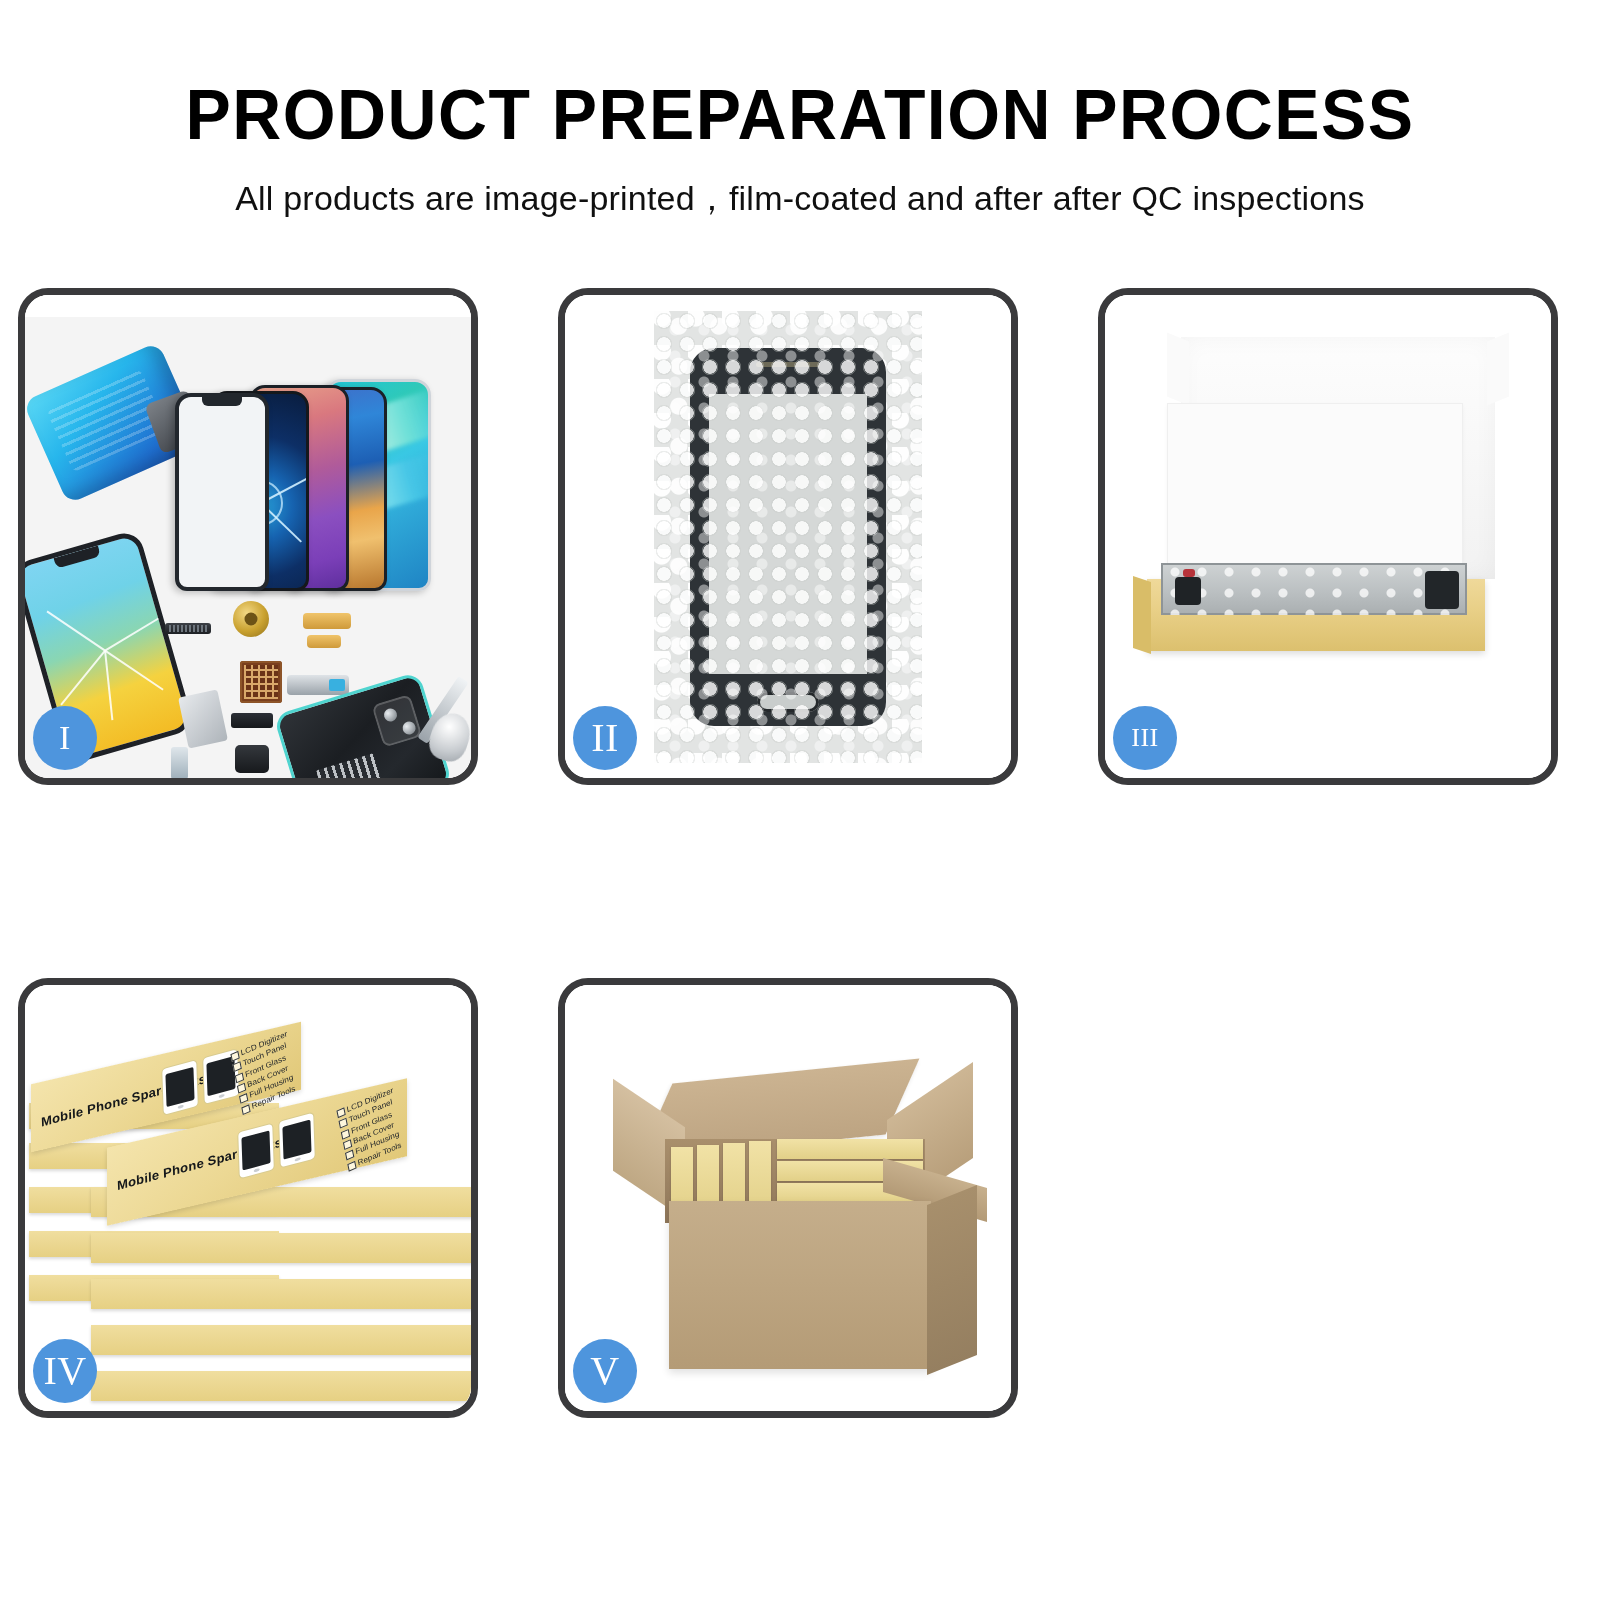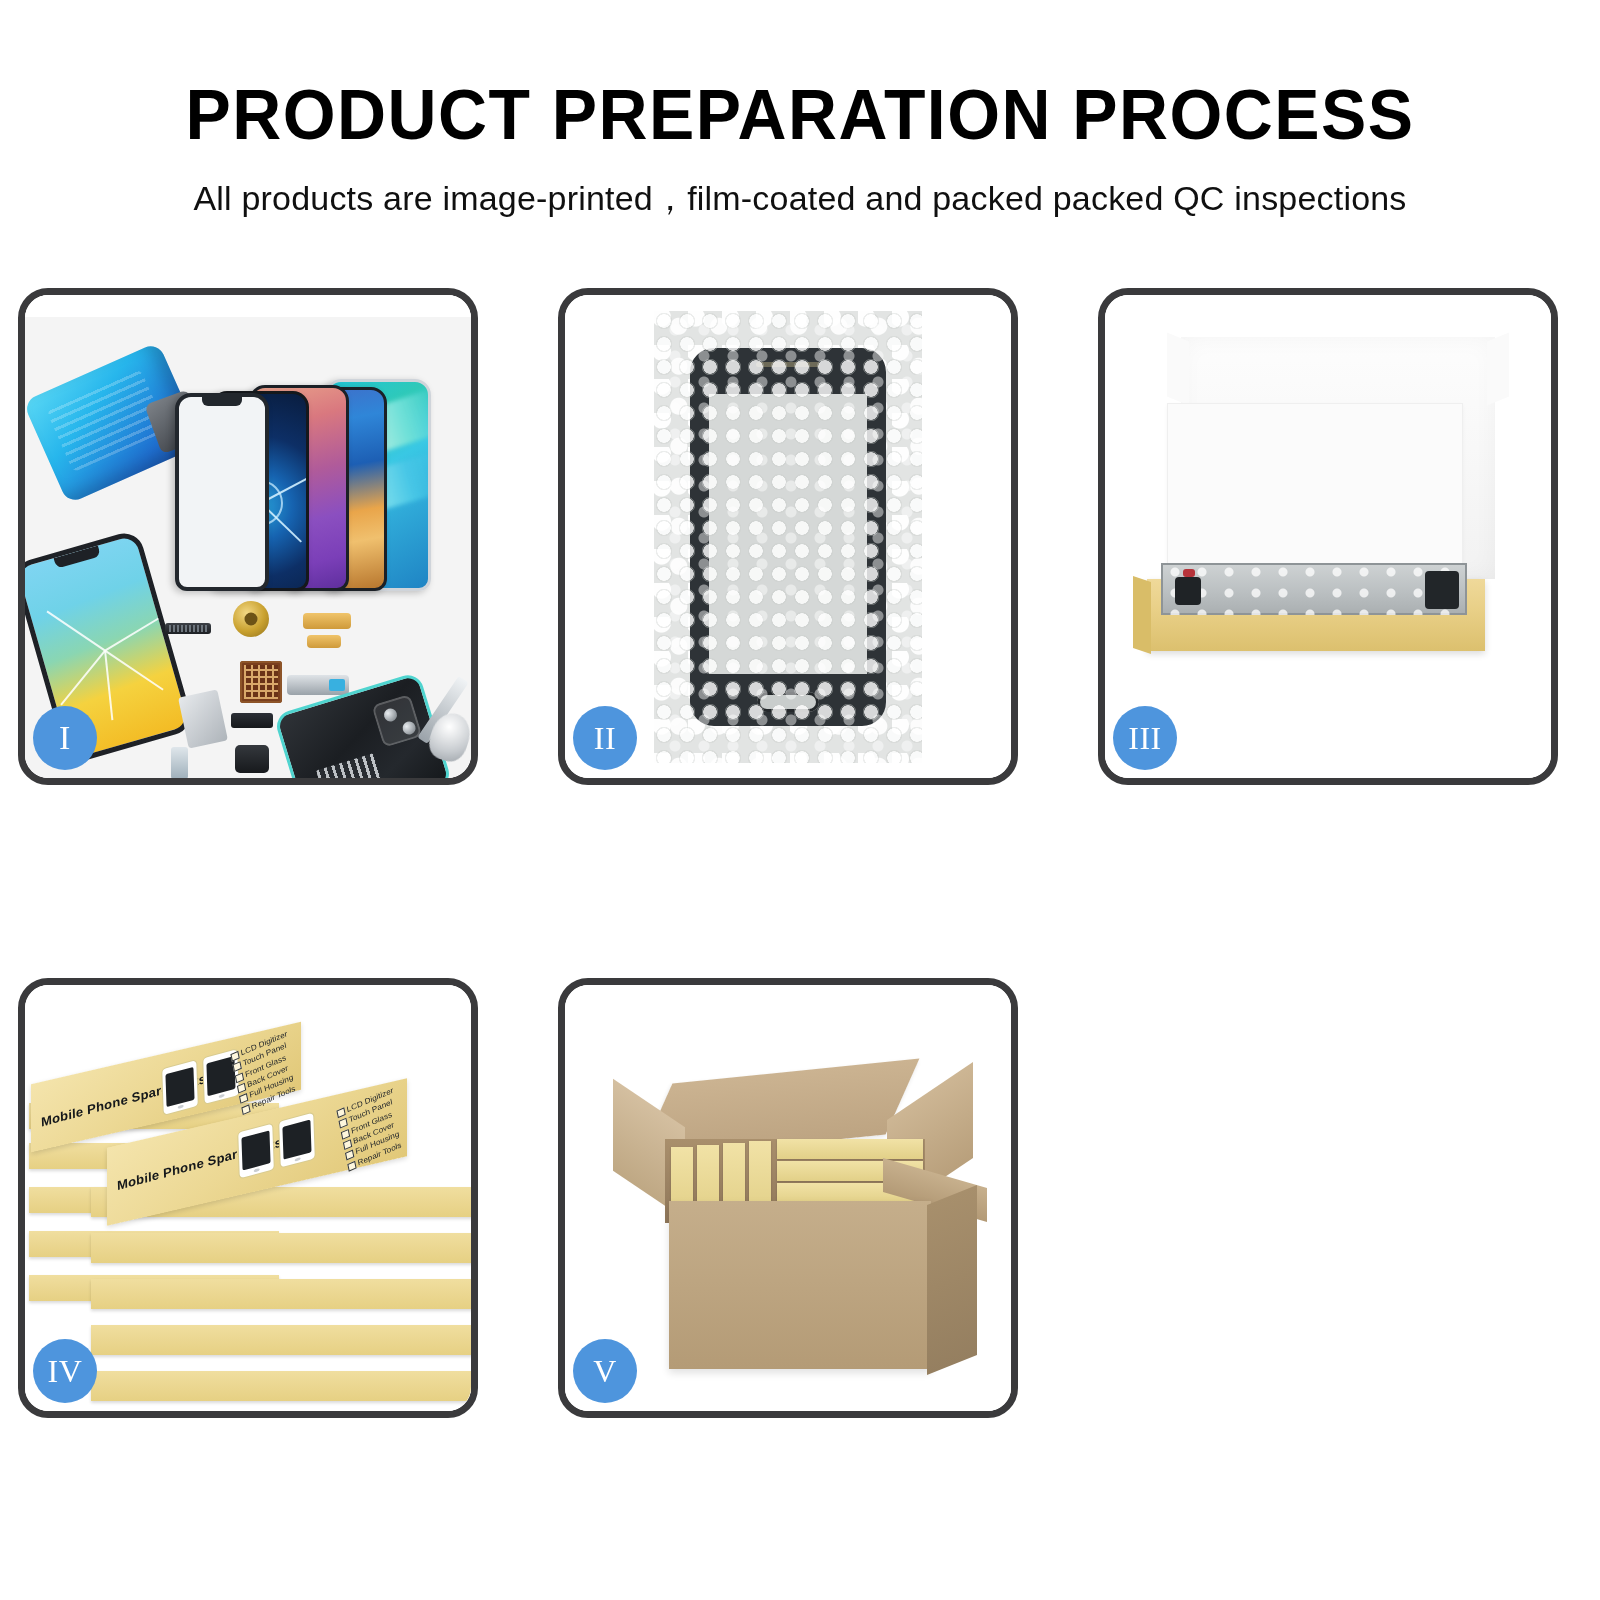--- a/index.html
+++ b/index.html
@@ -85,22 +85,22 @@
     border-radius: 50%;
     background: #4e95dd;
     color: #ffffff;
     font-family: "Liberation Serif", serif;
     font-size: 34px;
     line-height: 64px;
     text-align: center;
     letter-spacing: 0.5px;
     z-index: 30;
   }
-  .badge.wide { font-size: 32px; }
-  .badge.xwide { font-size: 32px; }
+  .badge.wide { font-size: 40px; }
+  .badge.xwide { font-size: 26px; }
 
   
   .scene1 { position: absolute; inset: 0; background: #f4f4f4; }
   .scene1::after {
     content: ""; position: absolute; left: 0; right: 0; top: 0; height: 22px;
     background: #ffffff;
   }
 
   
   .adhesive {
@@ -495,21 +495,21 @@
     transform: skewY(-17deg); z-index: -1;
   }
 </style>
 </head>
 <body>
 
 <div class="page">
 
   <div class="header">
     <div class="title">PRODUCT PREPARATION PROCESS</div>
-    <div class="subtitle">All products are image-printed，film-coated and packed packed QC inspections</div>
+    <div class="subtitle">All products are image-printed，film-coated and after after QC inspections</div>
   </div>
 
   <div class="grid">
 
     <div class="panel">
       <div class="panel-inner">
         <div class="scene1">
 
           <div class="adhesive"></div>
 

